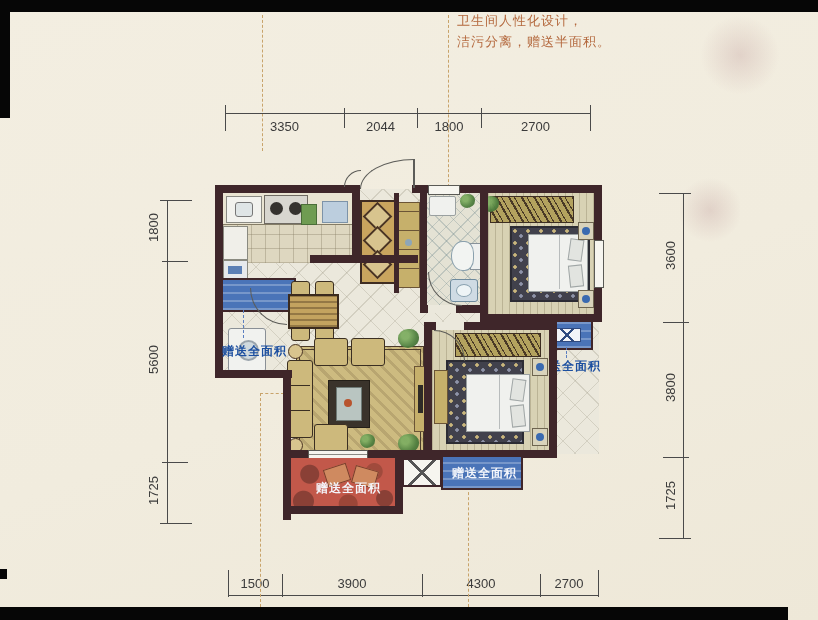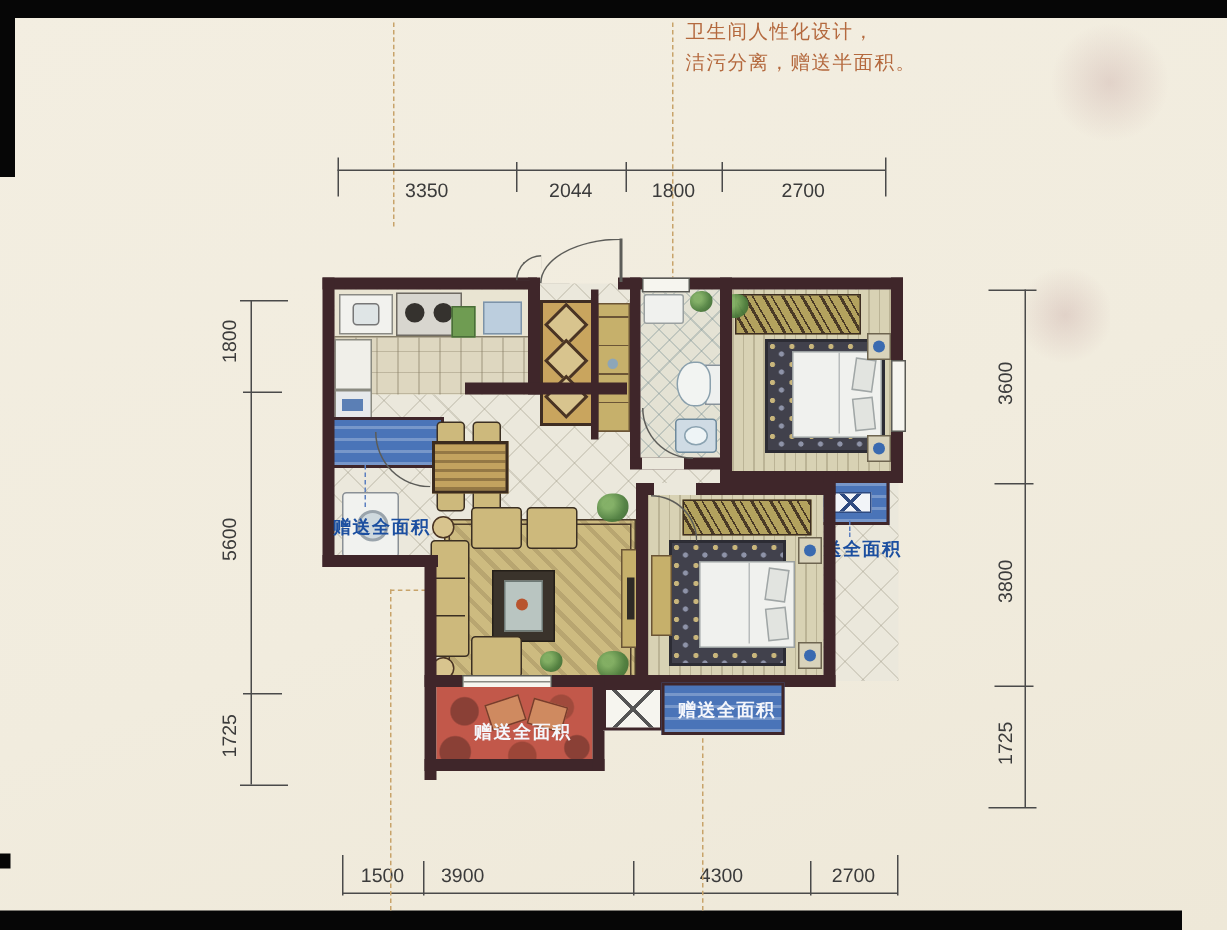--- a/index.html
+++ b/index.html
@@ -101,21 +101,21 @@
   <div class="abs dim dim-v" style="left:650px;top:380px;width:40px;text-align:center;">3800</div>
   <div class="abs dim dim-v" style="left:650px;top:488px;width:40px;text-align:center;">1725</div>
 
   <div class="abs hline" style="left:228px;top:595px;width:370px;"></div>
   <div class="abs tickv" style="left:228px;top:570px;height:27px;"></div>
   <div class="abs tickv" style="left:282px;top:574px;height:23px;"></div>
   <div class="abs tickv" style="left:422px;top:574px;height:23px;"></div>
   <div class="abs tickv" style="left:540px;top:574px;height:23px;"></div>
   <div class="abs tickv" style="left:598px;top:570px;height:27px;"></div>
   <div class="abs dim" style="left:228px;top:576px;width:54px;text-align:center;">1500</div>
-  <div class="abs dim" style="left:294px;top:576px;width:140px;text-align:left;">3900</div>
+  <div class="abs dim" style="left:282px;top:576px;width:140px;text-align:center;">3900</div>
   <div class="abs dim" style="left:422px;top:576px;width:118px;text-align:center;">4300</div>
   <div class="abs dim" style="left:540px;top:576px;width:58px;text-align:center;">2700</div>
 
   <div class="abs dash-h" style="left:260px;top:393px;width:24px;"></div>
   <div class="abs dash-v" style="left:260px;top:393px;height:214px;"></div>
   <div class="abs dash-v" style="left:468px;top:487px;height:120px;"></div>
 
   <div class="abs tile-diag" style="left:219px;top:189px;width:74px;height:186px;"></div>
   <div class="abs tile-diag" style="left:287px;top:189px;width:312px;height:265px;"></div>
 

